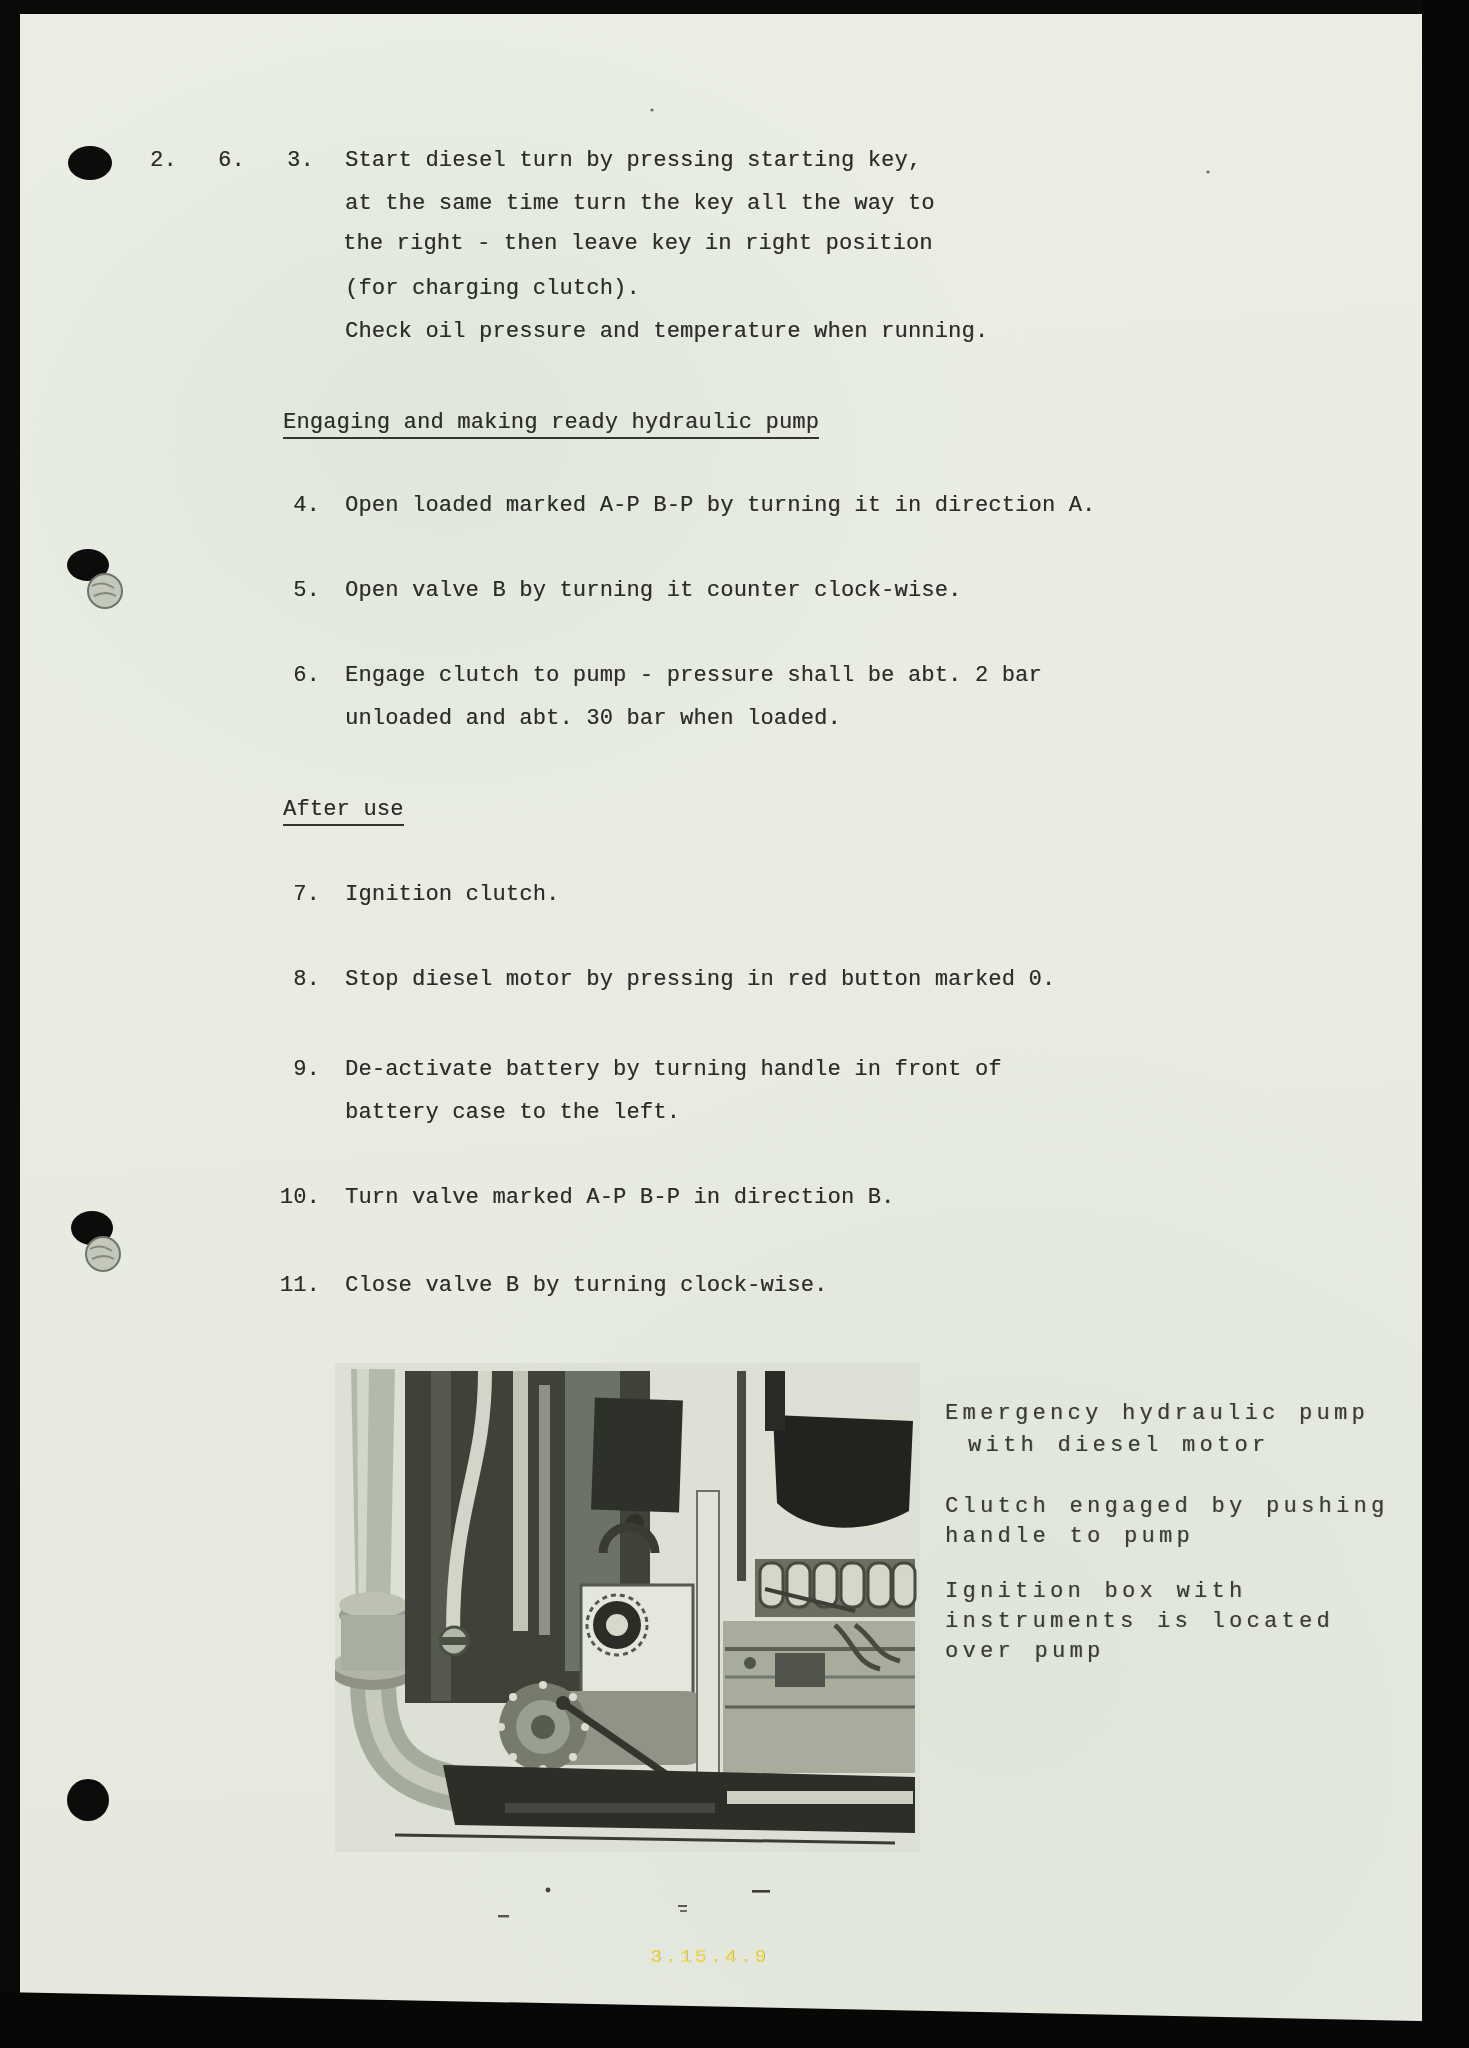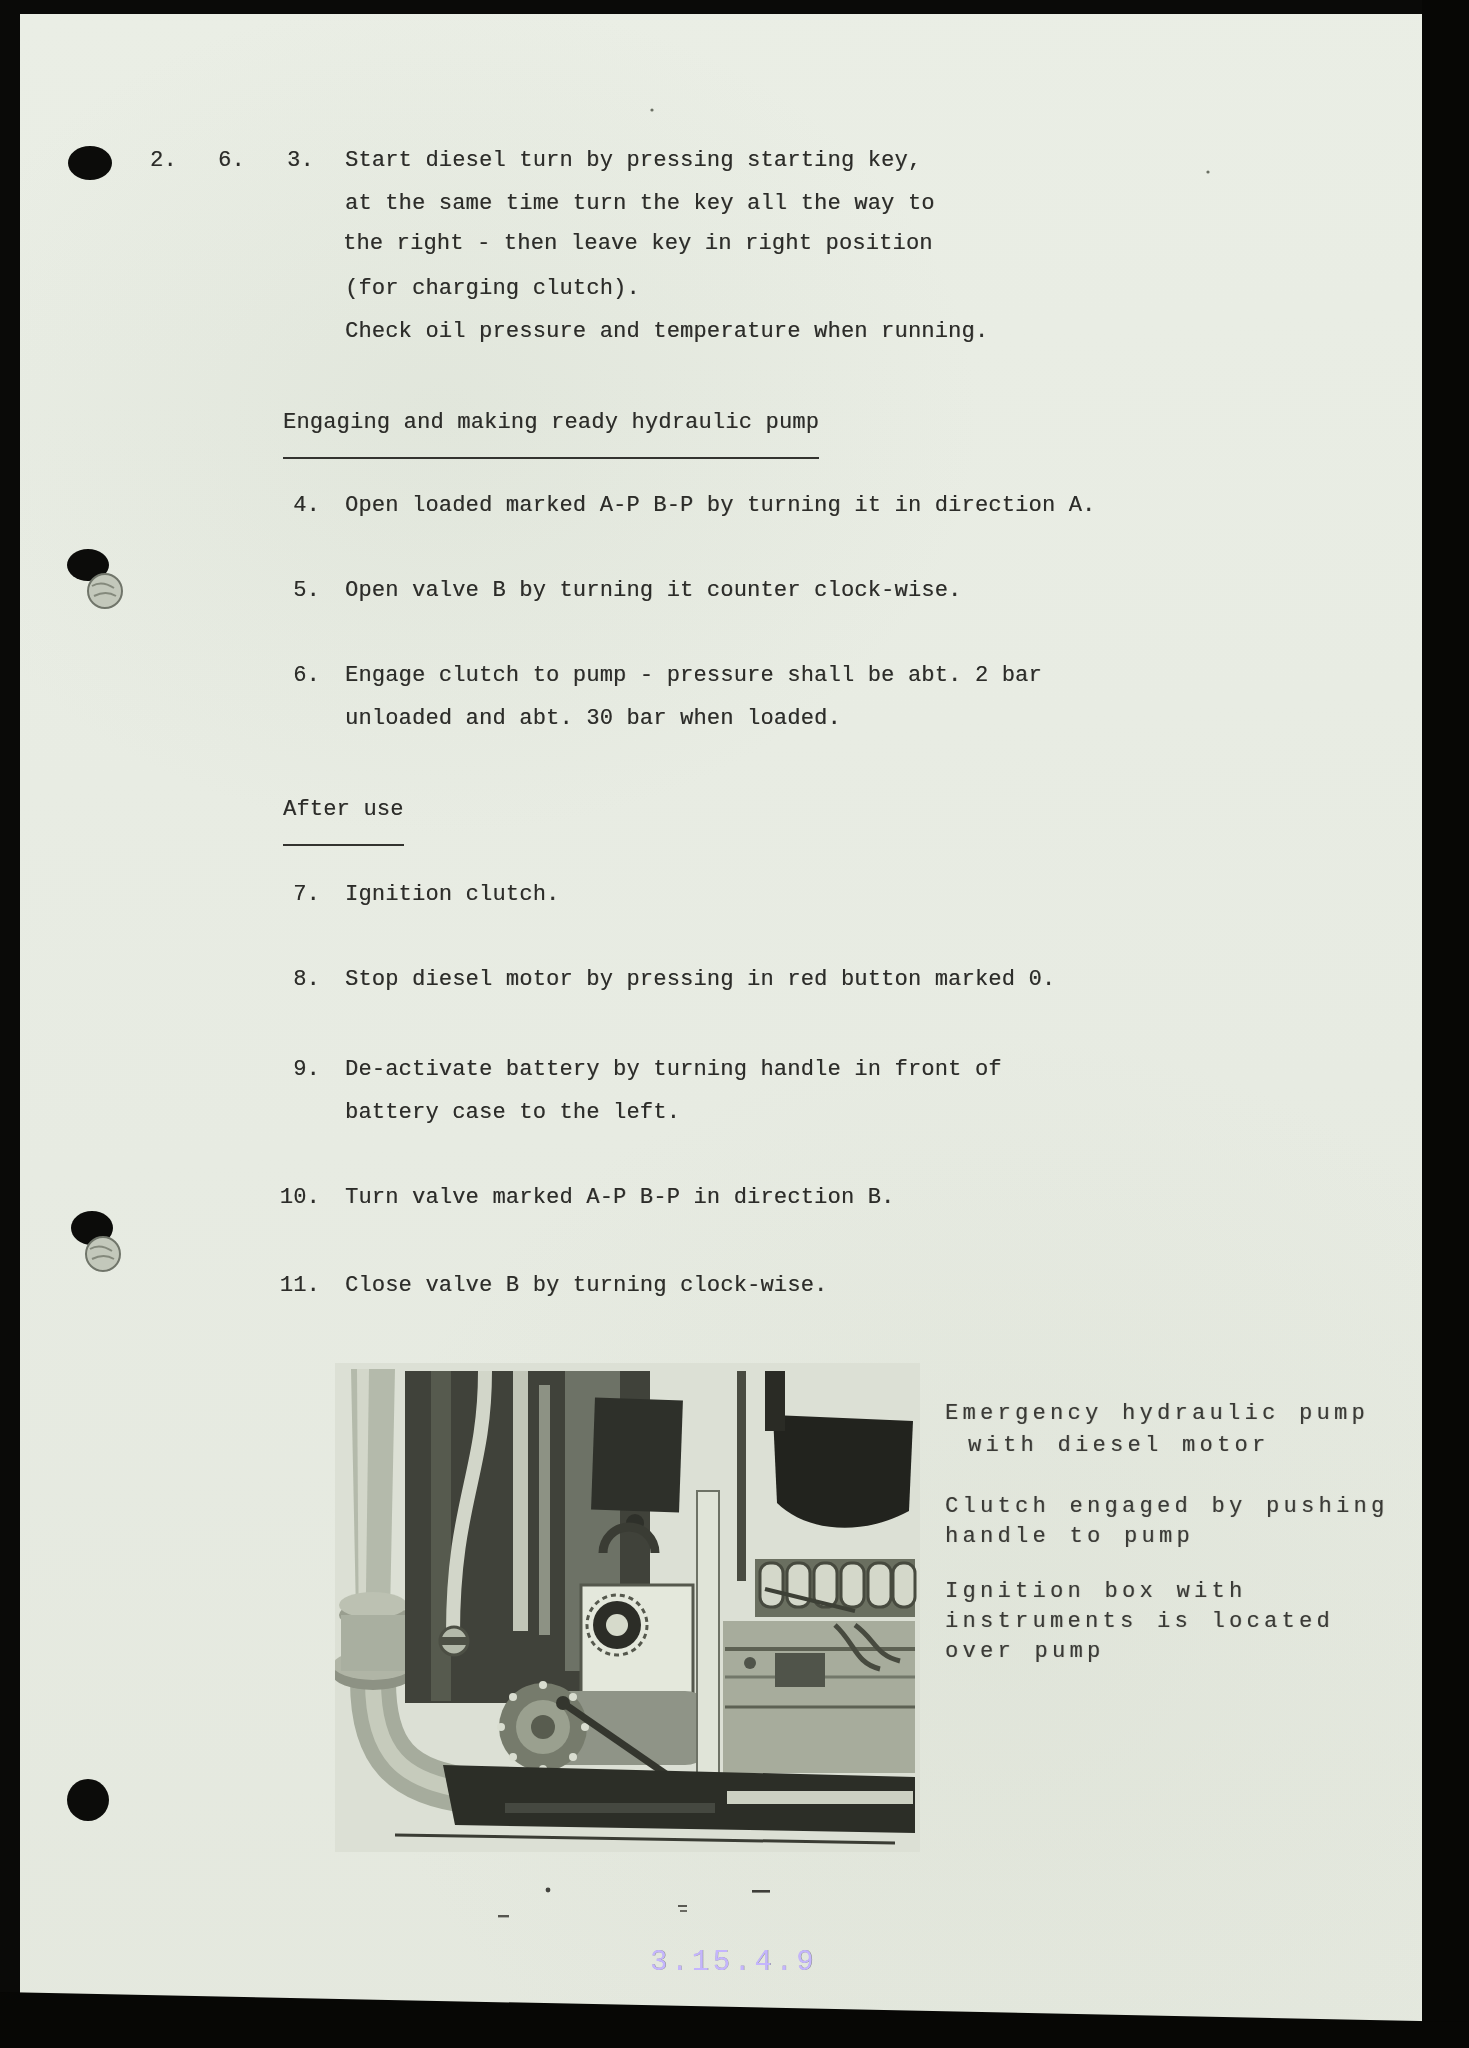--- a/index.html
+++ b/index.html
@@ -15,28 +15,28 @@
       radial-gradient(ellipse 1000px 900px at 70% 80%, rgba(205,212,196,.22), rgba(0,0,0,0) 65%),
       linear-gradient(176deg,#eaeee5 0%,#e7ebe2 55%,#e4e8de 100%);
     z-index:1;
   }
   .t{
     position:absolute;z-index:3;color:#2c2c29;font-size:22px;line-height:28px;
     white-space:pre;letter-spacing:.2px;
     text-shadow:.4px .4px .6px rgba(44,44,41,.5);
   }
   .num{width:84px;text-align:right;}
-  .hd .u{border-bottom:2px solid #33332f;padding-bottom:22px;}
+  .hd .u{border-bottom:2px solid #33332f;padding-bottom:2px;}
   .cap{
     position:absolute;z-index:3;color:#3a3a36;font-size:22px;line-height:30px;
     white-space:pre;letter-spacing:4.3px;word-spacing:2px;
     text-shadow:.4px .4px .7px rgba(50,50,46,.45);
   }
   .pgnum{
-    position:absolute;z-index:3;color:#c4b5fd;font-size:29px;
+    position:absolute;z-index:3;color:#fde047;font-size:19px;
     letter-spacing:3.5px;white-space:pre;
     text-shadow:.4px .4px .6px rgba(44,44,41,.5);
   }
   .overlay{position:absolute;left:0;top:0;z-index:5;pointer-events:none;}
   .photo{position:absolute;left:335px;top:1363px;width:585px;height:489px;z-index:2;}
 </style>
 </head>
 <body>
 
 <div class="paper"></div>

